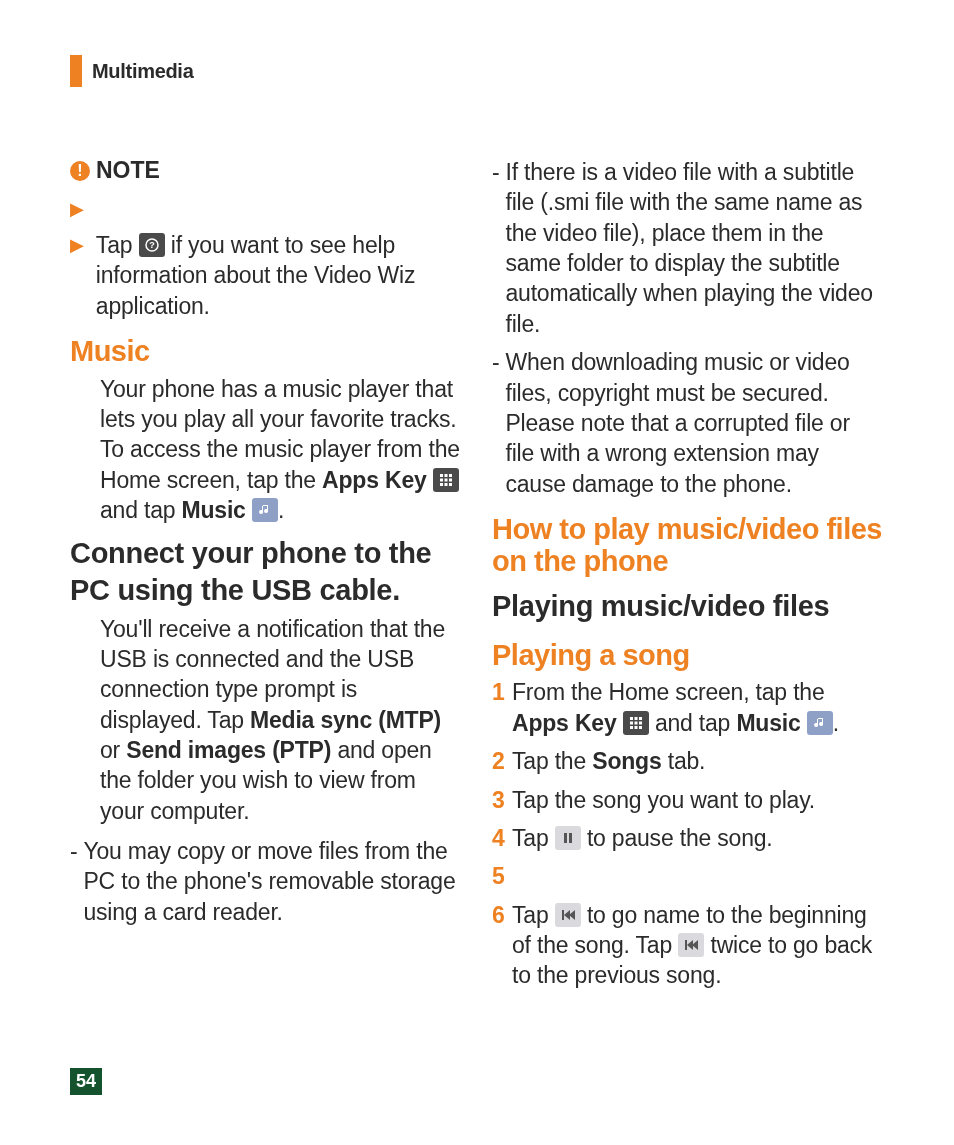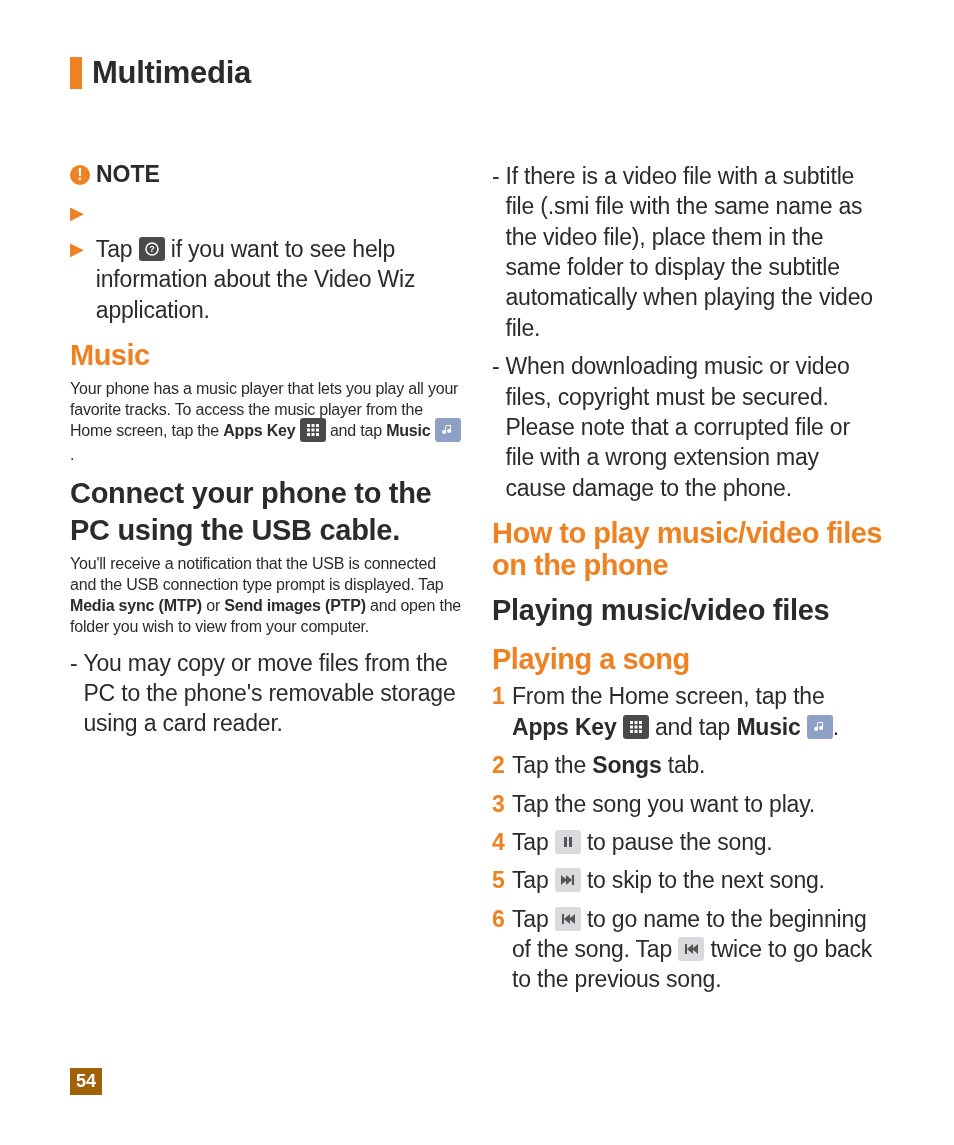--- a/index.html
+++ b/index.html
@@ -25,21 +25,21 @@
     margin-bottom: 70px;
   }
   .chapter-bar {
     width: 12px;
     height: 32px;
     background: #ee8122;
     margin-right: 10px;
   }
   .chapter-title {
     font-weight: 700;
-    font-size: 31px;
+    font-size: 20px;
     letter-spacing: -0.3px;
   }
   .columns {
     display: flex;
     gap: 30px;
   }
   .col {
     flex: 1;
     min-width: 0;
   }
@@ -107,24 +107,25 @@
     letter-spacing: -0.5px;
   }
   .h-black {
     font-weight: 700;
     font-size: 29px;
     line-height: 1.28;
     margin: 10px 0 4px 0;
     letter-spacing: -0.3px;
   }
   .para {
-    font-size: 16px;
+    font-size: 23px;
     line-height: 1.32;
     margin-bottom: 10px;
     letter-spacing: -0.2px;
+    margin-left: 30px;
   }
   .dash-row {
     display: flex;
     font-size: 23px;
     line-height: 1.32;
     margin-bottom: 8px;
     letter-spacing: -0.2px;
   }
   .dash {
     flex: 0 0 auto;
@@ -141,21 +142,21 @@
     color: #ee8122;
     font-weight: 700;
     flex: 0 0 auto;
     width: 20px;
   }
   b { font-weight: 700; }
   .page-num {
     position: absolute;
     left: 70px;
     bottom: 50px;
-    background: #a16207;
+    background: #14532d;
     color: #fff;
     font-weight: 700;
     font-size: 18px;
     padding: 3px 6px;
   }
 </style>
 </head>
 <body>
 
 <div class="page">
@@ -292,29 +293,20 @@
               <svg width="12" height="12" viewBox="0 0 12 12">
                 <rect x="2" y="1" width="3" height="10" fill="#555"></rect>
                 <rect x="7" y="1" width="3" height="10" fill="#555"></rect>
               </svg>
             </span><span> to pause the song.</span>
         </div>
       </div>
 
       <div class="num-row">
         <div class="num">5</div>
-        <div>
-          <span>Tap </span><span class="inline-icon light">
-              <svg width="14" height="12" viewBox="0 0 14 12">
-                <polygon points="0,1 6,6 0,11" fill="#555"></polygon>
-                <polygon points="5,1 11,6 5,11" fill="#555"></polygon>
-                <rect x="11" y="1" width="2" height="10" fill="#555"></rect>
-              </svg>
-            </span><span> to skip to the next song.</span>
-        </div>
       </div>
 
       <div class="num-row">
         <div class="num">6</div>
         <div>
           <span>Tap </span><span class="inline-icon light">
               <svg width="14" height="12" viewBox="0 0 14 12">
                 <rect x="1" y="1" width="2" height="10" fill="#555"></rect>
                 <polygon points="9,1 3,6 9,11" fill="#555"></polygon>
                 <polygon points="14,1 8,6 14,11" fill="#555"></polygon>

